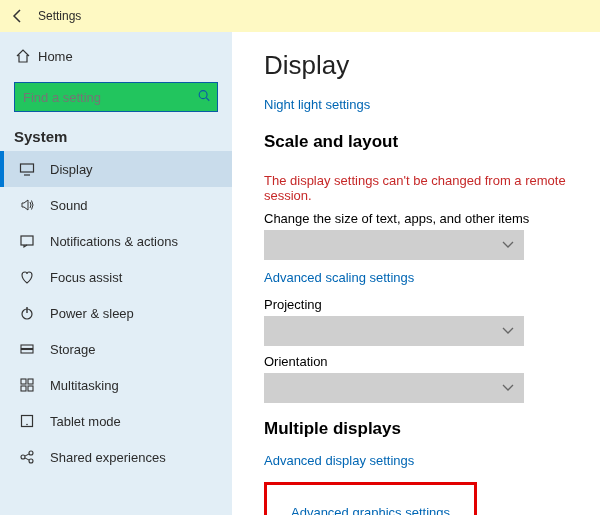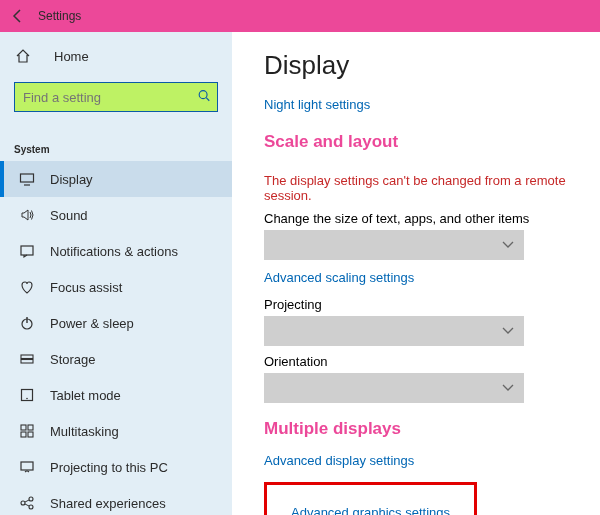--- a/index.html
+++ b/index.html
@@ -17,21 +17,21 @@
   .window {
     display: flex;
     flex-direction: column;
     height: 100%;
   }
   .titlebar {
     height: 32px;
     display: flex;
     align-items: center;
     padding: 0 4px;
-    background: #ec4899;
+    background: #fef9c3;
   }
   .titlebar .back {
     width: 28px;
     height: 28px;
     display: flex;
     align-items: center;
     justify-content: center;
   }
   .titlebar .title {
     margin-left: 6px;
@@ -46,51 +46,50 @@
     width: 232px;
     background: #e2eef6;
     padding: 6px 0 12px 0;
     overflow: hidden;
   }
   .home-row {
     display: flex;
     align-items: center;
     height: 36px;
     padding: 0 14px;
-    gap: 22px;
+    gap: 6px;
     font-size: 13px;
   }
   .search-wrap {
     padding: 8px 14px 10px 14px;
   }
   .search {
     width: 100%;
     height: 30px;
     border: 1px solid #0a5aa6;
-    background: #bef264;
+    background: #22c55e;
     padding: 0 30px 0 8px;
     font-size: 13px;
     color: #555;
     position: relative;
   }
   .search-box {
     position: relative;
   }
   .search-icon {
     position: absolute;
     right: 7px;
     top: 50%;
     transform: translateY(-50%);
     pointer-events: none;
   }
   .section-header {
     padding: 6px 14px 6px 14px;
     font-weight: 600;
-    font-size: 10px;
-    margin-top: 16px;
+    font-size: 15px;
   }
   .nav {
     display: flex;
     flex-direction: column;
   }
   .nav-item {
     display: flex;
     align-items: center;
     gap: 14px;
     height: 36px;
@@ -117,21 +116,21 @@
   h1.page-title {
     font-weight: 400;
     font-size: 26px;
     margin: 0 0 12px 0;
     color: #222;
   }
   h2.sub {
     font-weight: 600;
     font-size: 17px;
     margin: 16px 0 10px 0;
-    color: #ec4899;
+    color: #000000;
   }
   .link {
     color: #0066b4;
     font-size: 13px;
     margin: 4px 0;
     display: inline-block;
   }
   .warning {
     color: #c62828;
     font-size: 13px;
@@ -262,48 +261,39 @@
                 <rect x="2" y="4" width="12" height="3.5" stroke="#333" stroke-width="1.1" fill="none"></rect>
                 <rect x="2" y="8.5" width="12" height="3.5" stroke="#333" stroke-width="1.1" fill="none"></rect>
               </svg>
           </span>
           <span>Storage</span>
         </div>
 
         <div class="nav-item">
           <span class="nav-icon">
             <svg width="16" height="16" viewBox="0 0 16 16">
-                <rect x="2.5" y="2.5" width="11" height="11" stroke="#333" stroke-width="1.2" fill="none"></rect>
-                <circle cx="8" cy="11.5" r="0.8" fill="#333"></circle>
-              </svg>
-          </span>
-          <span>Tablet mode</span>
-        </div>
-
-        <div class="nav-item">
-          <span class="nav-icon">
-            <svg width="16" height="16" viewBox="0 0 16 16">
                 <rect x="2" y="2" width="5" height="5" stroke="#333" stroke-width="1.1" fill="none"></rect>
                 <rect x="9" y="2" width="5" height="5" stroke="#333" stroke-width="1.1" fill="none"></rect>
                 <rect x="2" y="9" width="5" height="5" stroke="#333" stroke-width="1.1" fill="none"></rect>
                 <rect x="9" y="9" width="5" height="5" stroke="#333" stroke-width="1.1" fill="none"></rect>
               </svg>
           </span>
           <span>Multitasking</span>
         </div>
 
         <div class="nav-item">
           <span class="nav-icon">
             <svg width="16" height="16" viewBox="0 0 16 16">
-                <rect x="2" y="3" width="12" height="8" stroke="#333" stroke-width="1.2" fill="none"></rect>
-                <path d="M6 13 Q8 11 10 13" stroke="#333" stroke-width="1.1" fill="none"></path>
-              </svg>
-          </span>
-          <span>Projecting to this PC</span>
-        </div>
+                <rect x="2.5" y="2.5" width="11" height="11" stroke="#333" stroke-width="1.2" fill="none"></rect>
+                <circle cx="8" cy="11.5" r="0.8" fill="#333"></circle>
+              </svg>
+          </span>
+          <span>Tablet mode</span>
+        </div>
+
 
         <div class="nav-item">
           <span class="nav-icon">
             <svg width="16" height="16" viewBox="0 0 16 16">
                 <circle cx="4" cy="8" r="2" stroke="#333" stroke-width="1.1" fill="none"></circle>
                 <circle cx="12" cy="4" r="2" stroke="#333" stroke-width="1.1" fill="none"></circle>
                 <circle cx="12" cy="12" r="2" stroke="#333" stroke-width="1.1" fill="none"></circle>
                 <line x1="6" y1="7" x2="10" y2="5" stroke="#333" stroke-width="1"></line>
                 <line x1="6" y1="9" x2="10" y2="11" stroke="#333" stroke-width="1"></line>
               </svg>

